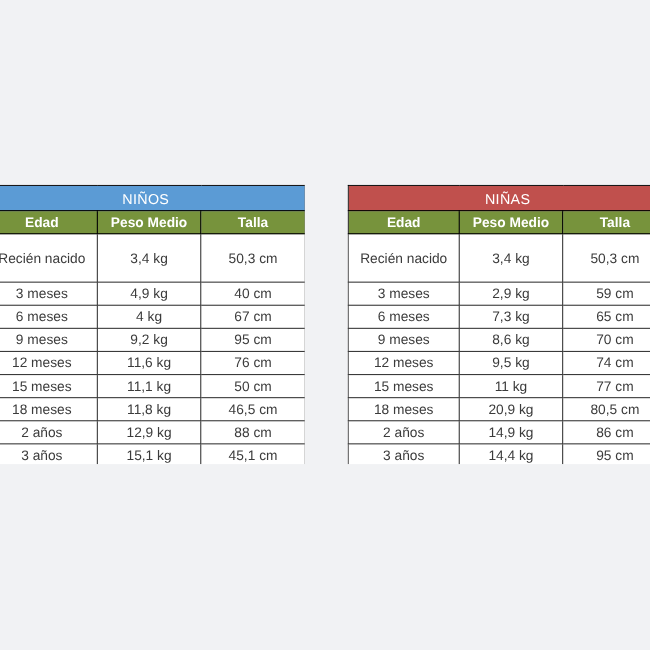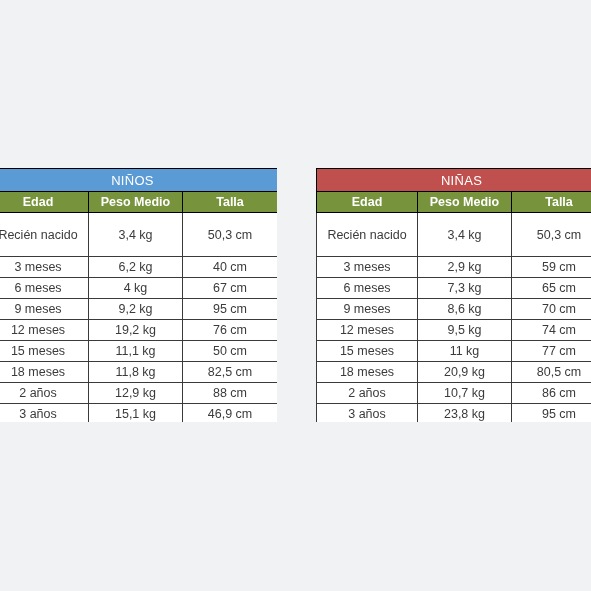--- a/index.html
+++ b/index.html
@@ -134,57 +134,57 @@
         </tr>
       </thead>
       <tbody>
         <tr class="tall">
           <td class="two-line">Recién nacido</td>
           <td>3,4 kg</td>
           <td>50,3 cm</td>
         </tr>
         <tr>
           <td>3 meses</td>
-          <td>6,2 kg</td>
+          <td>4,9 kg</td>
           <td>40 cm</td>
         </tr>
         <tr>
           <td>6 meses</td>
           <td>4 kg</td>
           <td>67 cm</td>
         </tr>
         <tr>
           <td>9 meses</td>
           <td>9,2 kg</td>
           <td>95 cm</td>
         </tr>
         <tr>
           <td>12 meses</td>
-          <td>19,2 kg</td>
+          <td>11,6 kg</td>
           <td>76 cm</td>
         </tr>
         <tr>
           <td>15 meses</td>
           <td>11,1 kg</td>
           <td>50 cm</td>
         </tr>
         <tr>
           <td>18 meses</td>
           <td>11,8 kg</td>
-          <td>82,5 cm</td>
+          <td>46,5 cm</td>
         </tr>
         <tr>
           <td>2 años</td>
           <td>12,9 kg</td>
           <td>88 cm</td>
         </tr>
         <tr>
           <td>3 años</td>
           <td>15,1 kg</td>
-          <td>46,9 cm</td>
+          <td>45,1 cm</td>
         </tr>
 
       </tbody>
     </table>
   </div>
 
   <div class="table-card" id="girls-table">
     <table class="growth">
       <colgroup>
         <col class="c-age">
@@ -232,26 +232,26 @@
           <td>11 kg</td>
           <td>77 cm</td>
         </tr>
         <tr>
           <td>18 meses</td>
           <td>20,9 kg</td>
           <td>80,5 cm</td>
         </tr>
         <tr>
           <td>2 años</td>
-          <td>10,7 kg</td>
+          <td>14,9 kg</td>
           <td>86 cm</td>
         </tr>
         <tr>
           <td>3 años</td>
-          <td>23,8 kg</td>
+          <td>14,4 kg</td>
           <td>95 cm</td>
         </tr>
 
       </tbody>
     </table>
   </div>
 
   <div class="bleed-mask"></div>
 
 </div>

